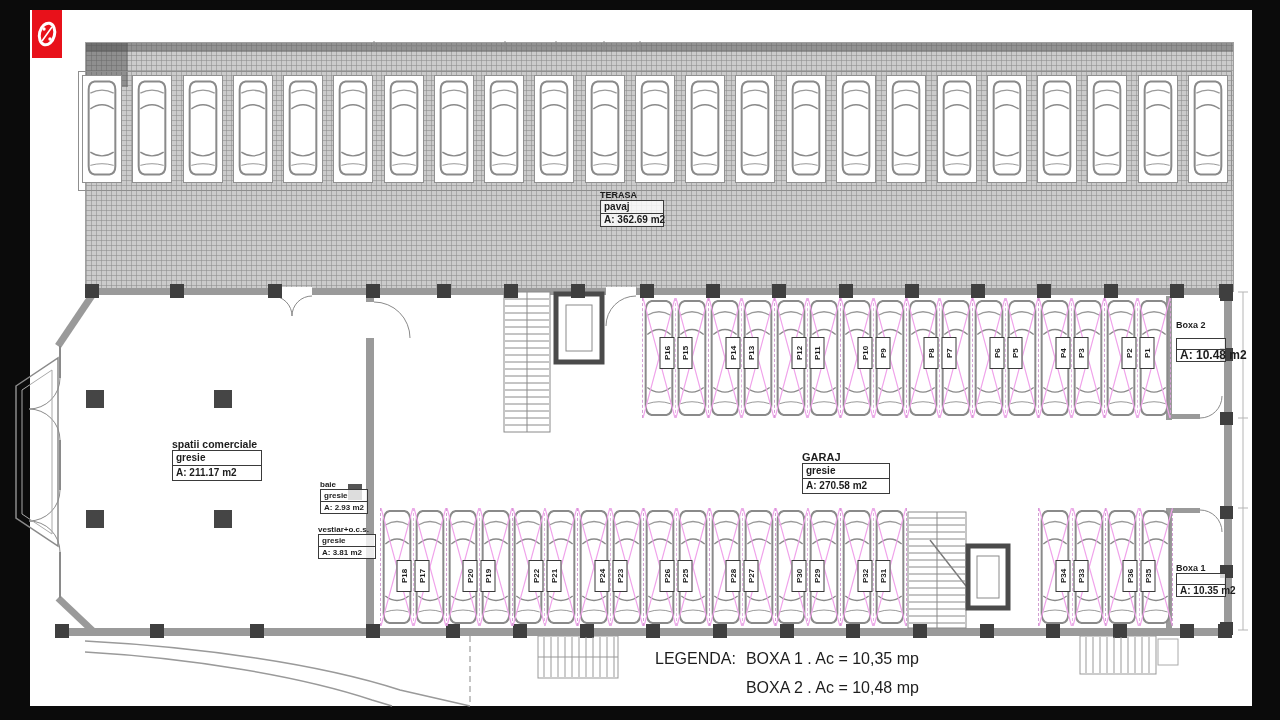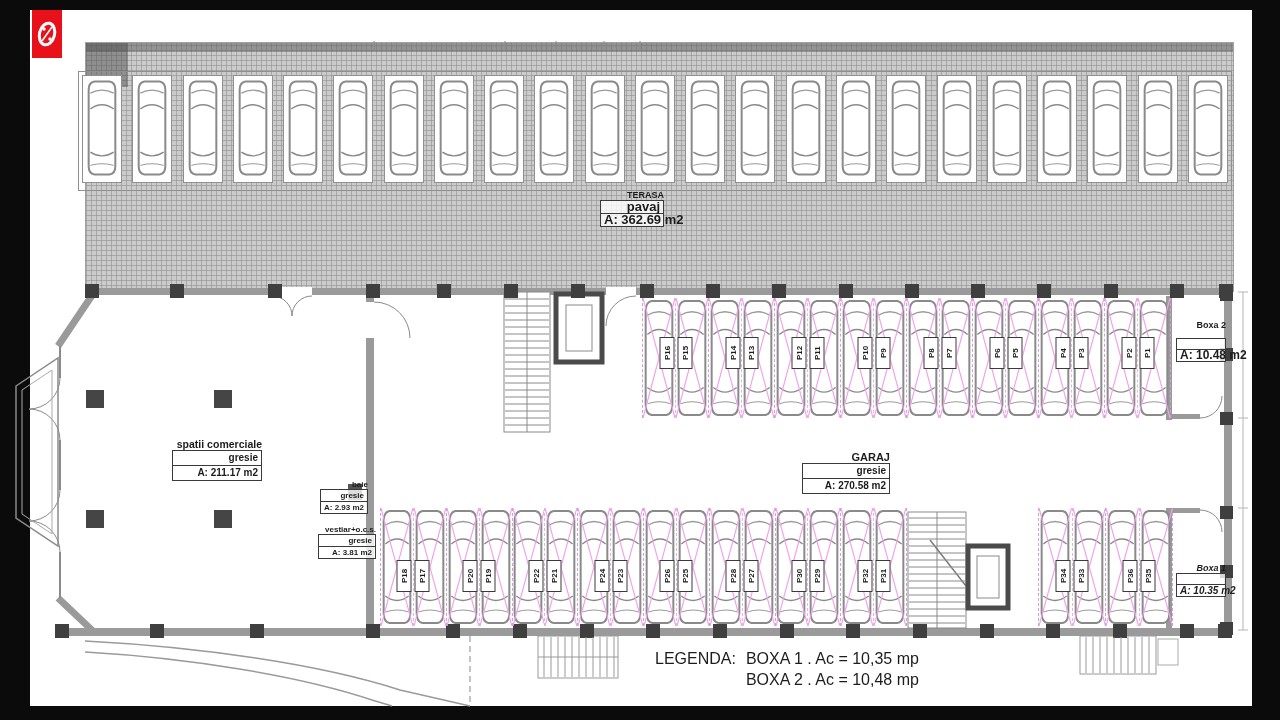--- a/index.html
+++ b/index.html
@@ -1,17 +1,17 @@
 <!DOCTYPE html>
 <html><head>
 <meta charset="utf-8">
 <style>
   html,body{margin:0;padding:0;background:#0b0b0b;width:1280px;height:720px;overflow:hidden;
     font-family:"Liberation Sans",sans-serif;}
-  #root{position:absolute;inset:0;width:1280px;height:720px;text-align:right;}
+  #root{position:absolute;inset:0;width:1280px;height:720px;}
   .abs{position:absolute;}
   
   #canvas{left:30px;top:10px;width:1222px;height:696px;background:#ffffff;}
   .framebar{background:#0b0b0b;}
   
   #logo{left:32px;top:10px;width:30px;height:48px;background:#e8111a;display:flex;align-items:center;justify-content:center;z-index:9;}
   
   #terasa{left:85px;top:42px;width:1147px;height:248px;
     background-color:#cbcbcb;
     background-image:
@@ -24,33 +24,33 @@
   #stall-row{left:-4px;top:32px;width:1146px;height:110px;display:flex;justify-content:space-between;}
   .stall{width:40px;height:108px;background:#fff;border:1px solid #909090;display:flex;justify-content:center;padding-top:3px;box-sizing:border-box;}
   .stall svg{width:30px;height:98px;}
   
   .room-label{z-index:5;color:#1c1c1c;}
   .rl-title{font-weight:bold;}
   .rl-box{border:1px solid #3a3a3a;background:rgba(255,255,255,.8);font-weight:bold;}
   .rl-box div{padding:0 3px;border-bottom:1px solid #3a3a3a;white-space:nowrap;}
   .rl-box div:last-child{border-bottom:none;}
   #lbl-terasa{left:600px;top:190px;font-size:9px;}
-  #lbl-terasa .rl-box{width:62px;font-size:13px;line-height:12px;}
+  #lbl-terasa .rl-box{width:62px;font-size:10px;line-height:12px;}
   #lbl-spatii{left:172px;top:438px;font-size:10.5px;}
   #lbl-spatii .rl-box{width:88px;font-size:10px;line-height:14px;}
   #lbl-baie{left:320px;top:480px;font-size:8px;}
   #lbl-baie .rl-box{width:46px;font-size:8px;line-height:11px;}
   #lbl-vestiar{left:318px;top:525px;font-size:8px;}
   #lbl-vestiar .rl-box{width:56px;font-size:8px;line-height:11px;}
   #lbl-garaj{left:802px;top:443px;font-size:11px;margin-top:8px;}
   #lbl-garaj .rl-box{width:86px;font-size:10px;line-height:14px;}
   #lbl-boxa2{left:1176px;top:320px;font-size:9px;}
   #lbl-boxa2 .rl-box{width:48px;font-size:12px;line-height:11px;margin-top:8px;}
   #lbl-boxa2 .rl-box div:first-child{height:10px;}
-  #lbl-boxa1{left:1176px;top:563px;font-size:9px;font-style:italic;}
+  #lbl-boxa1{left:1176px;top:563px;font-size:9px;}
   #lbl-boxa1 .rl-box{width:48px;font-size:10px;line-height:11px;}
   #lbl-boxa1 .rl-box div:first-child{height:10px;}
   
   .bays{display:flex;z-index:4;}
   .bay{position:relative;flex:1;border-left:1px dashed #d39fd4;box-sizing:border-box;display:flex;}
   .bays{border-right:1px dashed #d39fd4;}
   .spot{flex:1;position:relative;display:flex;justify-content:center;box-sizing:border-box;}
   .spot + .spot{border-left:1px dashed #e2b5e2;}
   .spot .car{width:30px;height:100%;}
   .cross{position:absolute;inset:0;width:100%;height:100%;}
@@ -59,21 +59,21 @@
   #bays-top .pair{top:46%;}
   #bays-bl .pair, #bays-br .pair{top:58%;}
   .plabel{width:13px;height:30px;border:1px solid #3a3a3a;background:#fff;font-size:8px;font-weight:bold;
     color:#1c1c1c;display:flex;align-items:center;justify-content:center;
     writing-mode:vertical-rl;transform:rotate(180deg);}
   #bays-top{left:642px;top:298px;width:528px;height:120px;}
   #bays-bl{left:380px;top:508px;width:526px;height:118px;}
   #bays-br{left:1038px;top:508px;width:134px;height:118px;}
   
   #legend{left:655px;top:650px;display:flex;gap:10px;font-size:16px;color:#1d1d1d;z-index:5;}
-  #legend .lines{display:flex;flex-direction:column;gap:3px;}
+  #legend .lines{display:flex;flex-direction:column;gap:11px;}
   #plan-svg{position:absolute;left:0;top:0;width:1280px;height:720px;z-index:2;pointer-events:none;}
 </style>
 </head>
 <body>
 
 <div id="root">
 
   <div class="abs" id="canvas"></div>
 
   <div class="abs framebar" style="left:0;top:0;width:1280px;height:10px;"></div>

